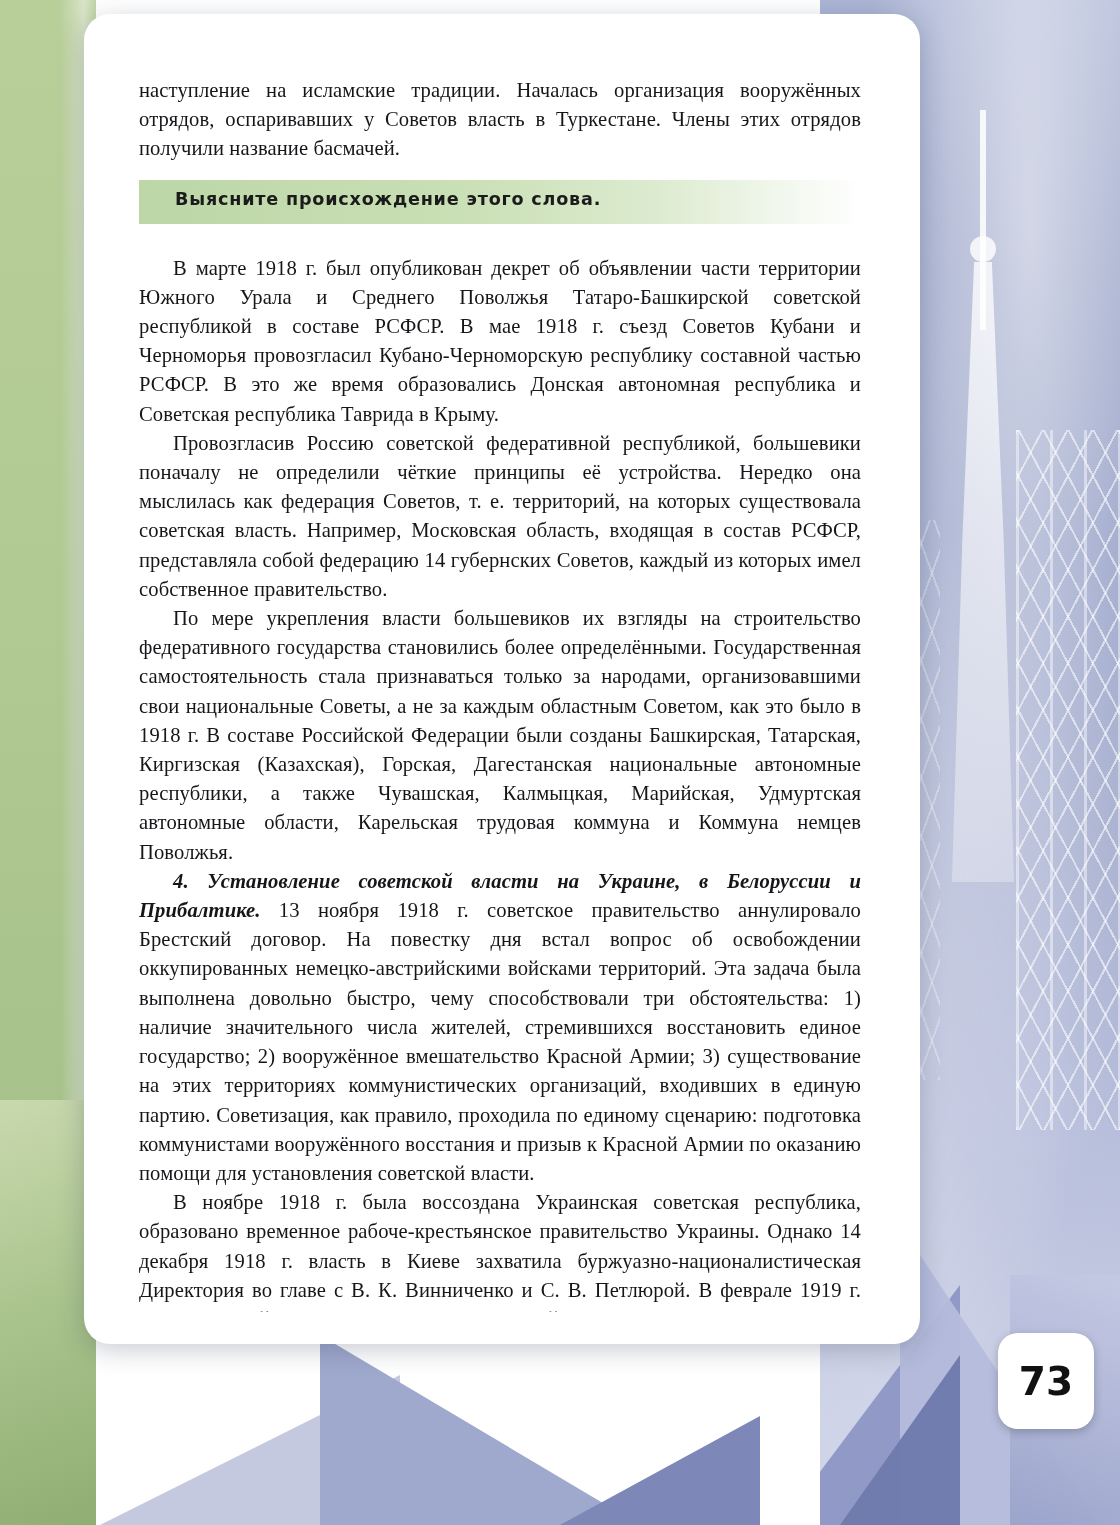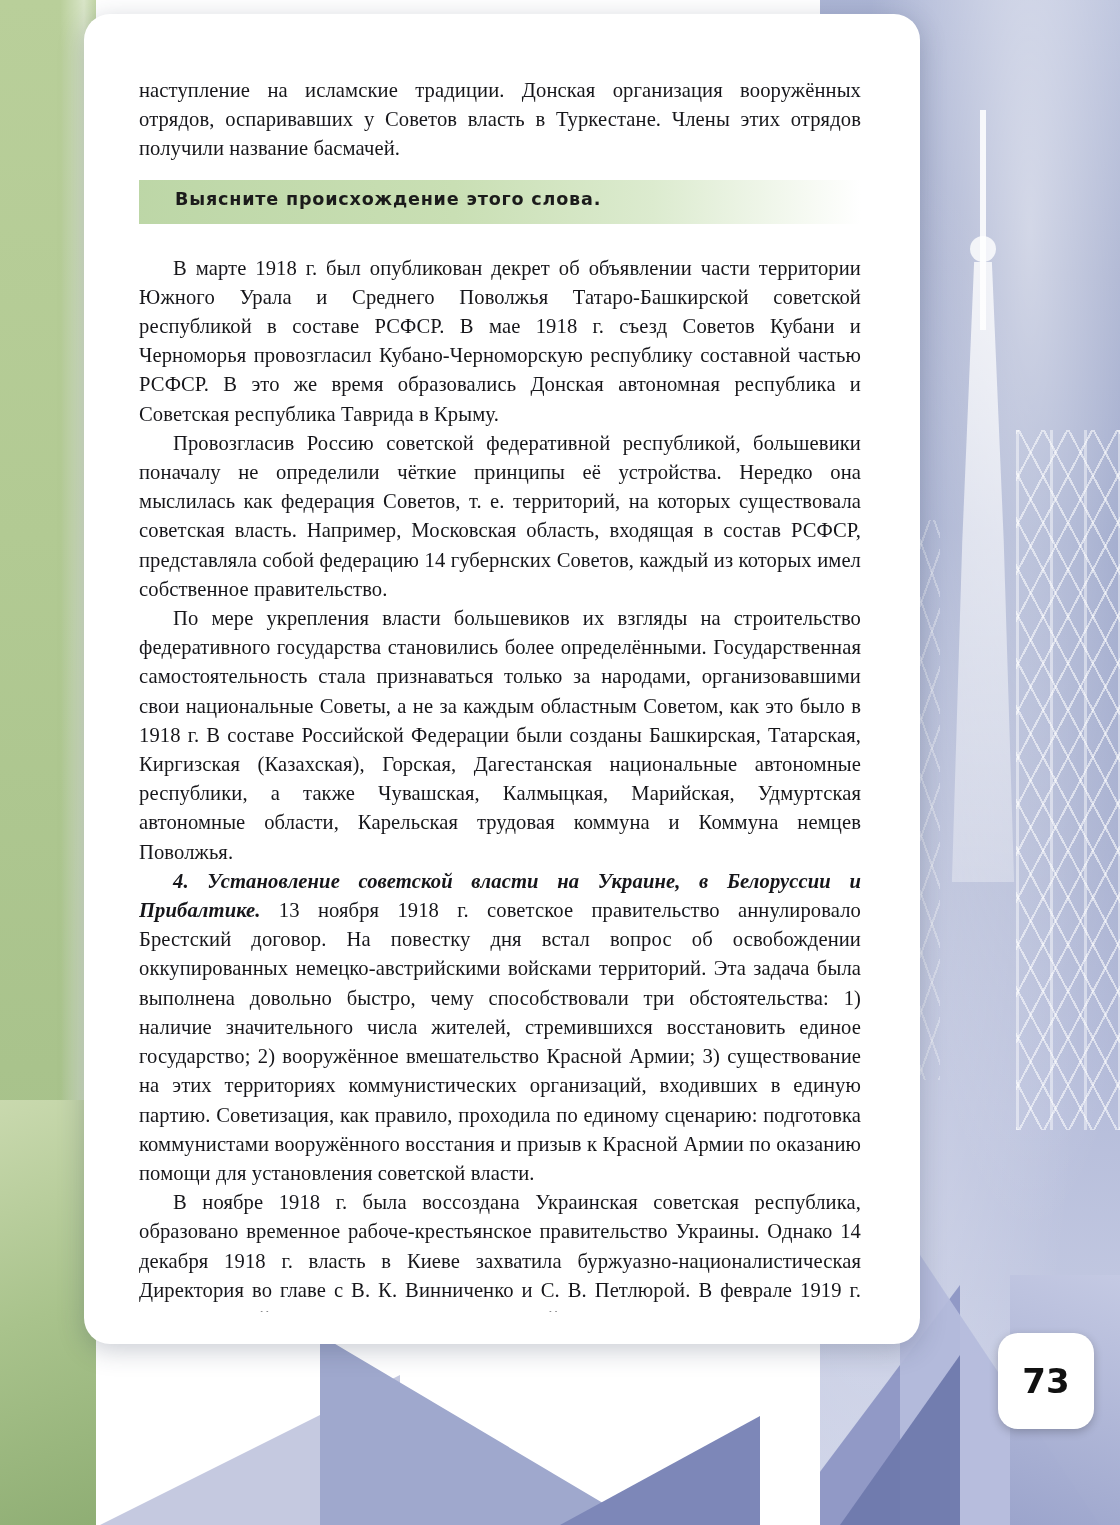--- a/index.html
+++ b/index.html
@@ -186,21 +186,21 @@
   .page-num {
     position: absolute;
     right: 26px; bottom: 96px;
     width: 96px; height: 96px;
     background: #ffffff;
     border-radius: 20px;
     box-shadow: 0 3px 10px rgba(0,0,0,0.22);
     display: flex; align-items: center; justify-content: center;
     font-family: "DejaVu Sans", sans-serif;
     font-weight: bold;
-    font-size: 34px;
+    font-size: 39px;
     color: #111111;
   }
 </style>
 </head>
 <body>
 
 <div class="page">
 
   <div class="left-band">
     <div class="left-band-edge"></div>
@@ -224,21 +224,21 @@
 
   <div class="bl-art">
     <div class="bl1"></div>
     <div class="bl2"></div>
     <div class="bl3"></div>
   </div>
 
   <div class="sheet">
     <div class="sheet-inner">
 
-      <p class="body-text no-indent">наступление на исламские традиции. Донская организация вооружённых отрядов, оспаривавших у Советов власть в Туркестане. Члены этих отрядов получили название басмачей.</p>
+      <p class="body-text no-indent">наступление на исламские традиции. Началась организация вооружённых отрядов, оспаривавших у Советов власть в Туркестане. Члены этих отрядов получили название басмачей.</p>
 
       <div class="task-strip">
         <div class="task-bg"></div>
         <div class="task-text">Выясните происхождение этого слова.</div>
 
       </div>
 
       <p class="body-text">В марте 1918 г. был опубликован декрет об объявлении части территории Южного Урала и Среднего Поволжья Татаро-Башкирской советской республикой в составе РСФСР. В мае 1918 г. съезд Советов Кубани и Черноморья провозгласил Кубано-Черноморскую республику составной частью РСФСР. В это же время образовались Донская автономная республика и Советская республика Таврида в Крыму.</p>
 
       <p class="body-text">Провозгласив Россию советской федеративной республикой, большевики поначалу не определили чёткие принципы её устройства. Нередко она мыслилась как федерация Советов, т. е. территорий, на которых существовала советская власть. Например, Московская область, входящая в состав РСФСР, представляла собой федерацию 14 губернских Советов, каждый из которых имел собственное правительство.</p>

